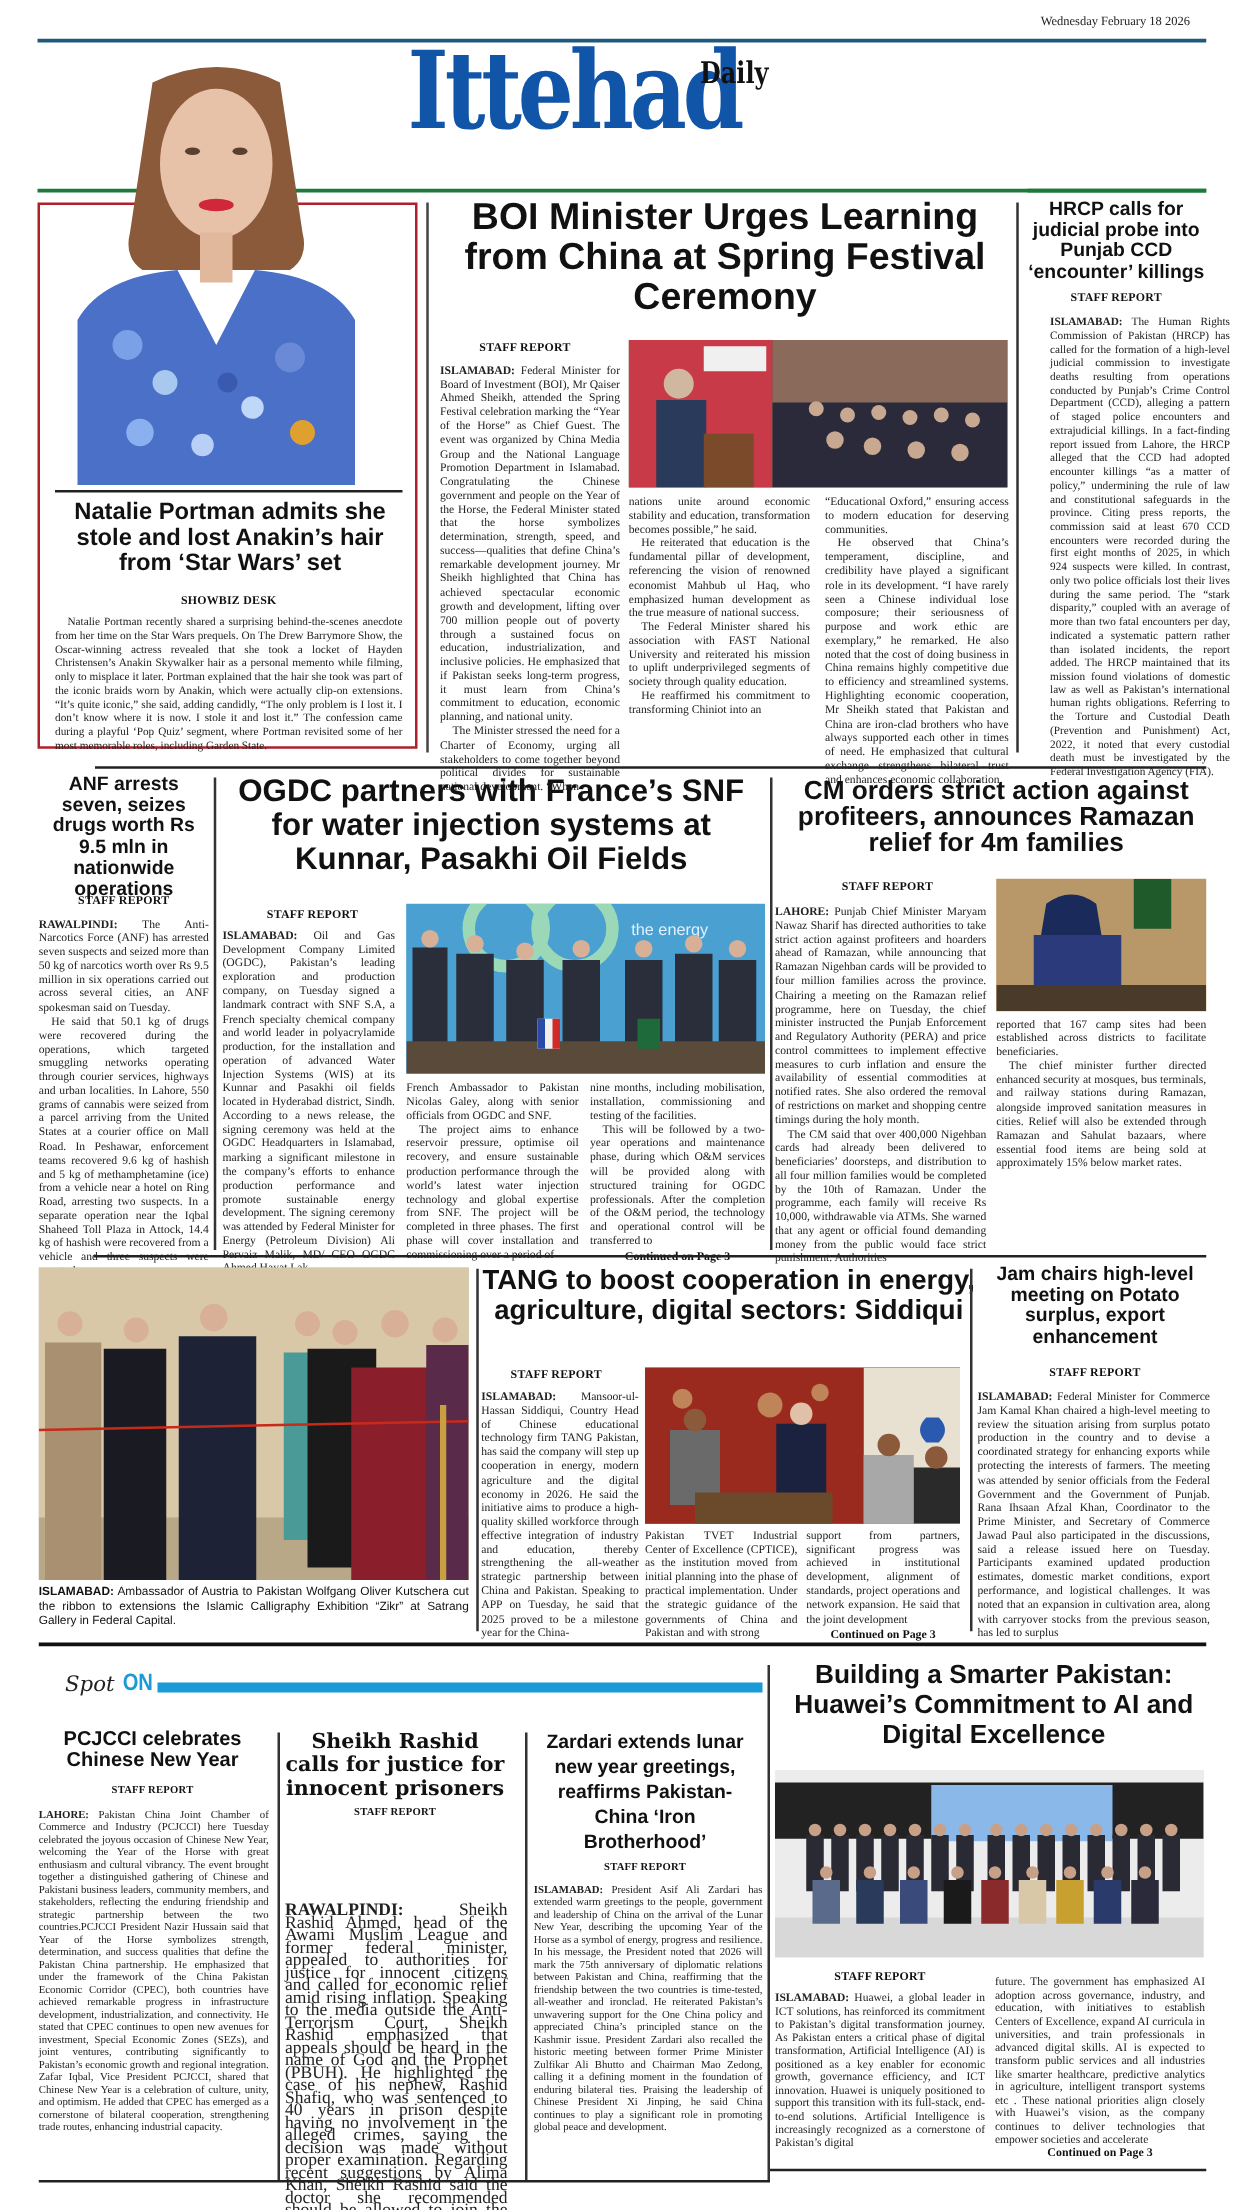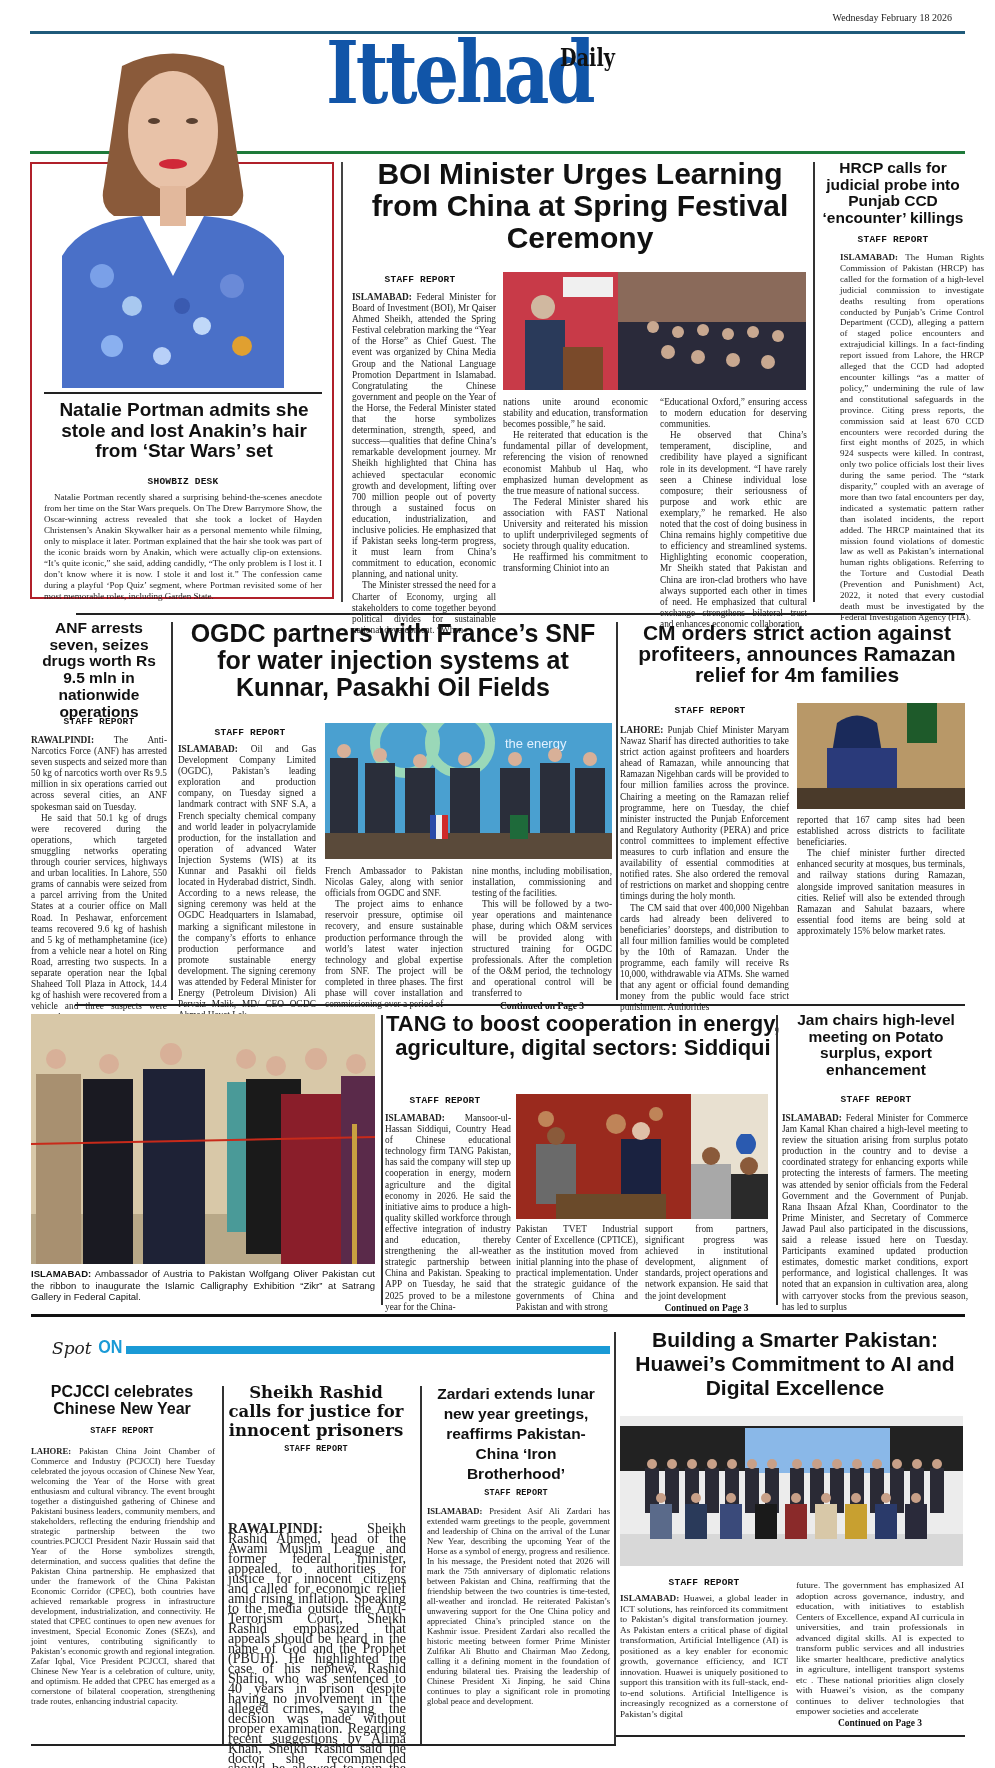--- a/index.html
+++ b/index.html
@@ -1,21 +1,21 @@
 <!DOCTYPE html>
 <html><head>
 <meta charset="utf-8">
 <style>
   * { box-sizing: border-box; margin: 0; padding: 0; }
   html, body { width: 995px; height: 1768px; background: #ffffff; overflow: hidden; }
   body { position: relative; font-family: "DejaVu Serif", "Liberation Serif", serif; color: #222; }
   .abs { position: absolute; }
   .head { font-family: "Liberation Sans", sans-serif; font-weight: bold; color: #111; text-align: center; line-height: 1.08; }
   .serifhead { font-family: "DejaVu Serif", serif; font-weight: bold; color: #111; text-align: center; line-height: 1.12; }
-  .byline { font-family: Liberation Mono, monospace; font-weight: bold; font-size: 9.5px; text-align: center; color: #111; letter-spacing: 0.2px; }
+  .byline { font-family: Liberation Serif, serif; font-weight: bold; font-size: 9.5px; text-align: center; color: #111; letter-spacing: 0.2px; }
   .body { font-family: "Liberation Serif", serif; font-size: 9.3px; line-height: 11.1px; text-align: justify; color: #222; hyphens: auto; }
   .body p { text-indent: 10px; }
   .body p.first { text-indent: 0; }
   .dl { font-weight: bold; }
   .cont { font-family: "Liberation Serif", serif; font-weight: bold; font-size: 9.5px; text-align: center; color: #111; }
   .rule { position: absolute; background: #222; }
   .vrule { position: absolute; width: 1.5px; background: #333; }
   .photo { position: absolute; overflow: hidden; }
   .caption { font-family: "Liberation Sans", sans-serif; font-size: 9.5px; line-height: 11.5px; color: #111; }
 </style>
@@ -206,21 +206,21 @@
     <rect x="112" y="55" width="62" height="195" fill="#1e2236"></rect>
     <rect x="196" y="68" width="36" height="150" fill="#4a9a98"></rect>
     <rect x="215" y="65" width="55" height="175" fill="#1a1a1a"></rect>
     <rect x="250" y="80" width="65" height="170" fill="#8a1e2a"></rect>
     <rect x="310" y="62" width="34" height="188" fill="#5a2a4a"></rect>
     <line x1="0" y1="130" x2="344" y2="123" stroke="#c82a1a" stroke-width="2"></line>
     <rect x="321" y="110" width="5" height="140" fill="#c8a040"></rect>
   </svg>
 </div>
 <div class="abs caption" style="left:31px; top:1268px; width:344px; text-align:justify;">
-  <span style="font-weight:bold;">ISLAMABAD:</span> <span>Ambassador of Austria to Pakistan Wolfgang Oliver Pakistan cut the ribbon to inaugurate the Islamic Calligraphy Exhibition “Zikr” at Satrang Gallery in Federal Capital.</span>
+  <span style="font-weight:bold;">ISLAMABAD:</span> <span>Ambassador of Austria to Pakistan Wolfgang Oliver Kutschera cut the ribbon to extensions the Islamic Calligraphy Exhibition “Zikr” at Satrang Gallery in Federal Capital.</span>
 </div>
 <div class="vrule" style="left:381px; top:1015px; height:290px;"></div>
 
 <div class="abs head" style="left:386px; top:1012px; width:394px; font-size:22px; line-height:24px;">TANG to boost cooperation in energy, agriculture, digital sectors: Siddiqui</div>
 <div class="abs byline" style="left:390px; top:1095px; width:110px;">STAFF REPORT</div>
 <div class="abs body" style="left:385px; top:1113px; width:126px;">
   <p class="first"><span class="dl">ISLAMABAD:</span> <span>Mansoor-ul-Hassan Siddiqui, Country Head of Chinese educational technology firm TANG Pakistan, has said the company will step up cooperation in energy, modern agriculture and the digital economy in 2026. He said the initiative aims to produce a high-quality skilled workforce through effective integration of industry and education, thereby strengthening the all-weather strategic partnership between China and Pakistan. Speaking to APP on Tuesday, he said that 2025 proved to be a milestone year for the China-</span></p>
 </div>
 <div class="photo" style="left:516px; top:1094px; width:252px; height:125px; background:#8a2a1e;">
   <svg width="252" height="125" viewBox="0 0 252 125">

